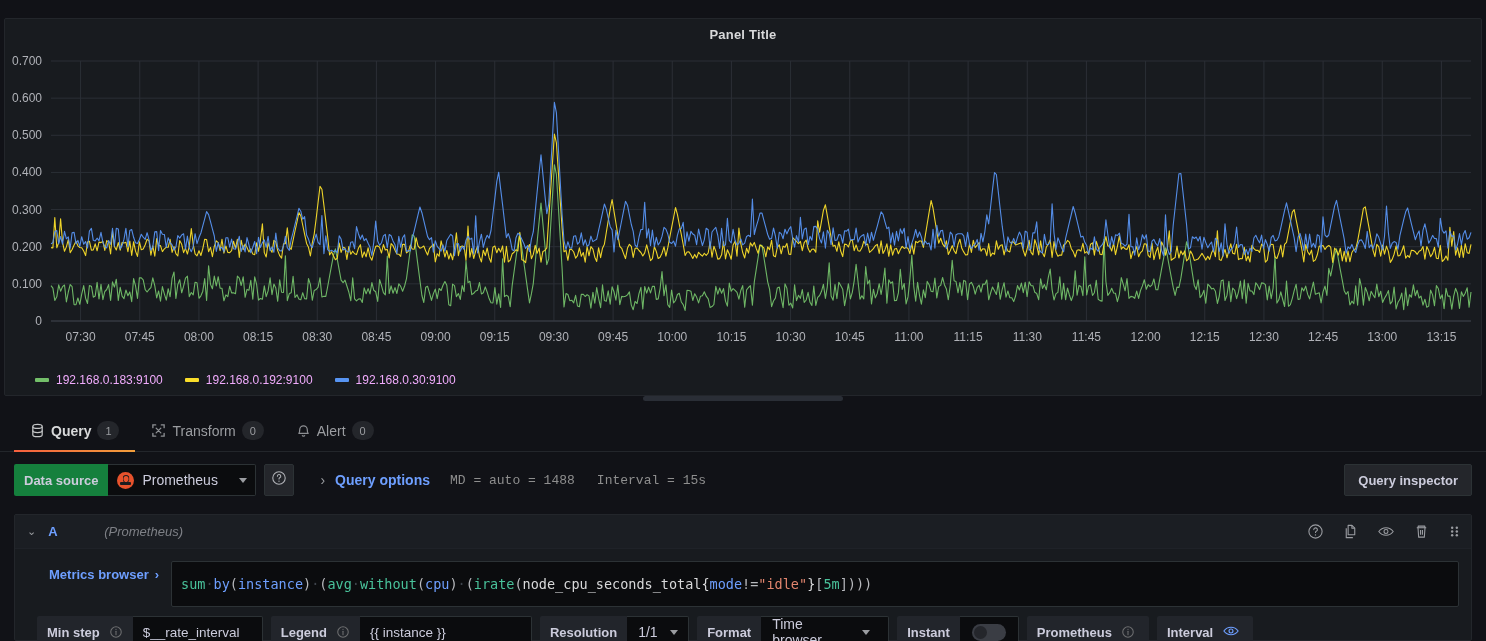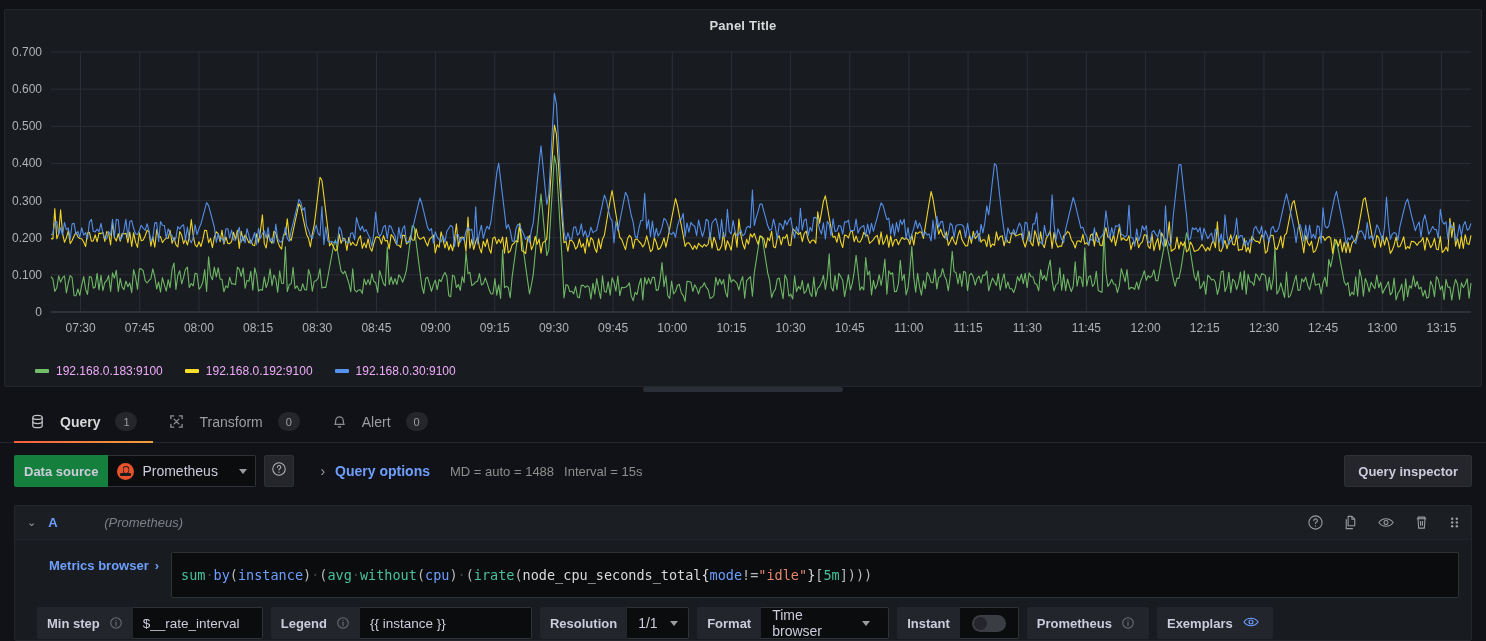--- a/index.html
+++ b/index.html
@@ -11,21 +11,21 @@
     color: #ccccdc;
     overflow: hidden;
   }
   .app { width: 1486px; height: 641px; position: relative; display: flex; flex-direction: column; }
 
   
   .panel {
     background: #181b1f;
     border: 1px solid #23262b;
     border-radius: 2px;
-    margin: 9px 4px 0 4px;
+    margin: 18px 4px 0 4px;
     height: 378px;
     position: relative;
     flex: 0 0 auto;
   }
   .panel-header {
     height: 30px; display: flex; align-items: center; justify-content: center;
   }
   .panel-title {
     font-size: 13px; font-weight: bold; color: #d8d9da; letter-spacing: .2px;
   }
@@ -51,21 +51,21 @@
   
   .tabs-bar {
     margin-top: 14px;
     height: 42px;
     display: flex; align-items: stretch;
     border-bottom: 1px solid #23262b;
     padding-left: 14px;
     flex: 0 0 auto;
   }
   .tab {
-    display: flex; align-items: center; gap: 15px;
+    display: flex; align-items: center; gap: 6px;
     padding: 0 16px; position: relative; cursor: pointer;
     font-size: 14px; color: #9b9da1;
   }
   .tab.active { color: #d8d9da; font-weight: bold; }
   .tab.active::after {
     content: ""; position: absolute; left: 0; right: 0; bottom: -1px; height: 2px;
     background: linear-gradient(90deg, #f55f3e 0%, #f29e3b 100%);
   }
   .tab-icon { width: 15px; height: 15px; display: inline-block; opacity: .9; }
   .tab-badge {
@@ -109,21 +109,21 @@
   .icon-btn-sq {
     width: 30px; height: 32px; background: #24262b; border: 1px solid #2c3235;
     display: flex; align-items: center; justify-content: center;
     margin-left: 8px; border-radius: 2px; cursor: pointer;
   }
   .qopts-expand {
     display: flex; align-items: center; gap: 10px; margin-left: 26px; cursor: pointer;
   }
   .qopts-caret { color: #9b9da1; font-size: 14px; }
   .qopts-title { color: #6e9fff; font-size: 14px; font-weight: bold; }
-  .qopts-meta { display: flex; gap: 10px; margin-left: 20px; font-size: 13px; color: #8e8e8e; }
+  .qopts-meta { display: flex; gap: 22px; margin-left: 20px; font-size: 13px; color: #8e8e8e; font-family: Liberation Mono, monospace; }
   .spacer { flex: 1; }
   .btn-secondary {
     height: 32px; padding: 0 13px; background: #24262b; border: 1px solid #2c3235;
     border-radius: 2px; color: #ccccdc; font-size: 13px; font-weight: bold;
     display: flex; align-items: center; cursor: pointer;
   }
 
   
   .query-card {
     margin: 6px 14px 0 14px; background: #181b1f; border: 1px solid #23262b;
@@ -474,21 +474,21 @@
                 <circle cx="8" cy="8" r="6"></circle>
                 <path d="M8 7.2v4" stroke-linecap="round"></path>
                 <circle cx="8" cy="4.9" r=".7" fill="#8e8e8e" stroke="none"></circle>
               </svg>
           </span>
         </div>
       </div>
 
       <div class="opt-group">
         <div class="opt-label solo" style="padding-right:13px">
-          <span>Exemplars</span>
+          <span>Interval</span>
           <span class="eye-blue">
             <svg viewBox="0 0 20 18" width="18" height="16" fill="none" stroke="#6e9fff" stroke-width="1.3">
                 <path d="M2 9s3-4.2 8-4.2S18 9 18 9s-3 4.2-8 4.2S2 9 2 9z"></path>
                 <circle cx="10" cy="9" r="2.2"></circle>
               </svg>
           </span>
         </div>
       </div>
     </div>
   </div>

